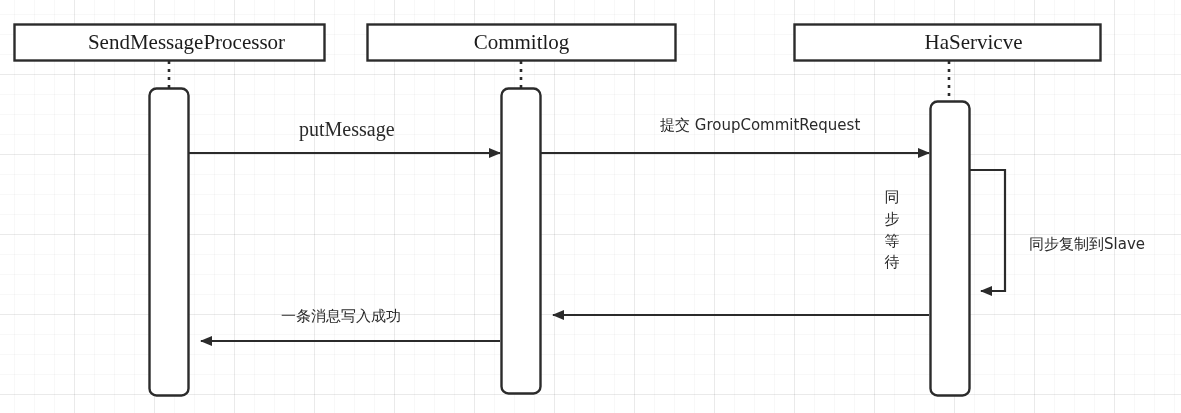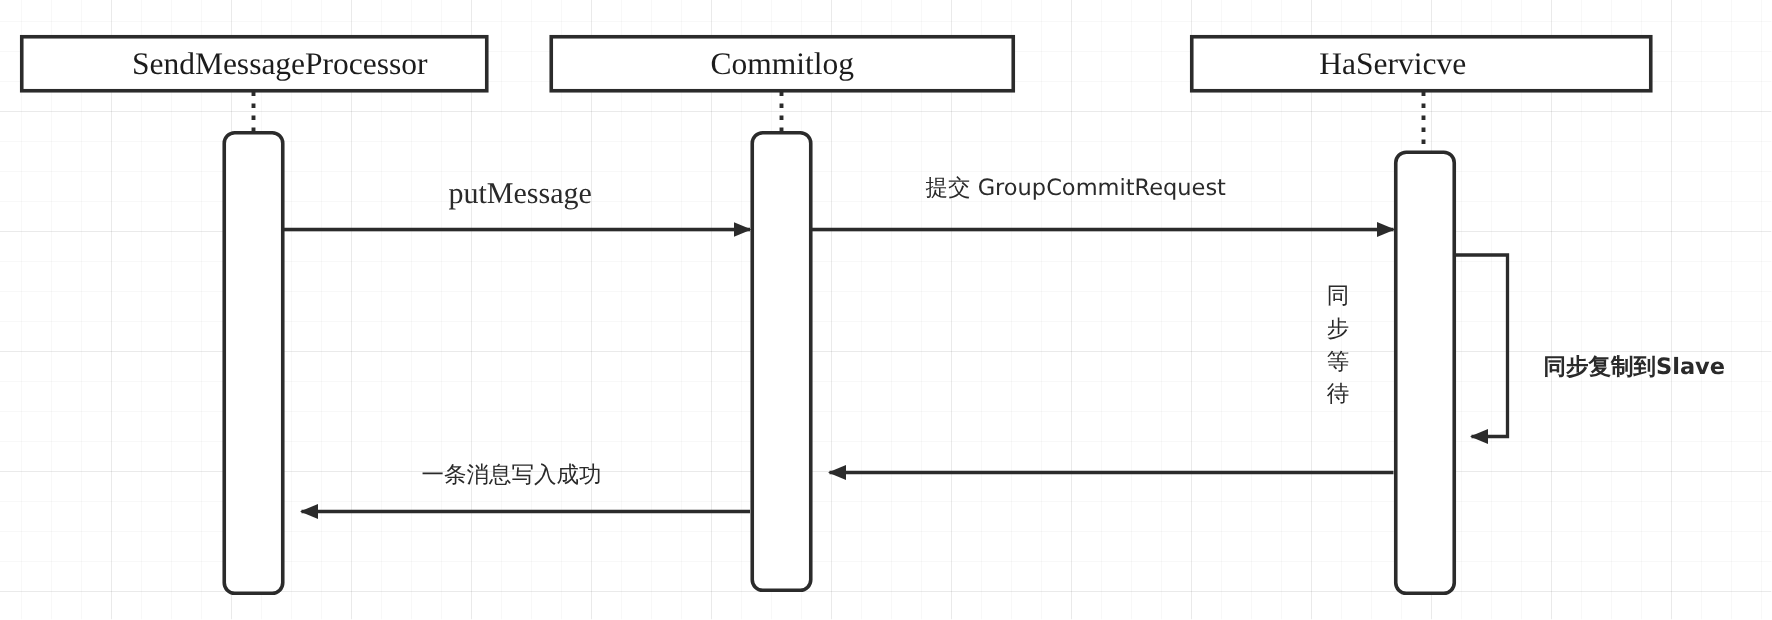--- a/index.html
+++ b/index.html
@@ -103,27 +103,27 @@
 
     <line x1="929" y1="315" x2="553" y2="315" stroke="#2b2b2b" stroke-width="2.2" marker-end="url(#arrow-left)"></line>
 
     <line x1="500" y1="341" x2="201" y2="341" stroke="#2b2b2b" stroke-width="2.2" marker-end="url(#arrow-left)"></line>
   </svg>
 
   <div class="lifeline-title" style="left:14px; top:32px; width:311px;margin-left:17px;">SendMessageProcessor</div>
 
   <div class="lifeline-title" style="left:367px; top:32px; width:309px;">Commitlog</div>
 
-  <div class="lifeline-title" style="left:775px; top:32px; width:307px;">HaServicve</div>
+  <div class="lifeline-title" style="left:820px; top:32px; width:307px;">HaServicve</div>
 
   <div class="msg-label" style="left:299px; top:119px;">putMessage</div>
 
-  <div class="msg-label cjk" style="left:617px; top:118px;">提交 GroupCommitRequest</div>
+  <div class="msg-label cjk" style="left:660px; top:118px;">提交 GroupCommitRequest</div>
 
-  <div class="msg-label cjk" style="left:1029px; top:237px;font-weight:bold;">同步复制到Slave</div>
+  <div class="msg-label cjk" style="left:1029px; top:237px;">同步复制到Slave</div>
 
   <div class="msg-label cjk" style="left:281px; top:309px;">一条消息写入成功</div>
 
   <div class="vertical-label" style="left:883px; top:187px;">
     <span>同</span>
     <span>步</span>
     <span>等</span>
     <span>待</span>
   </div>
 

